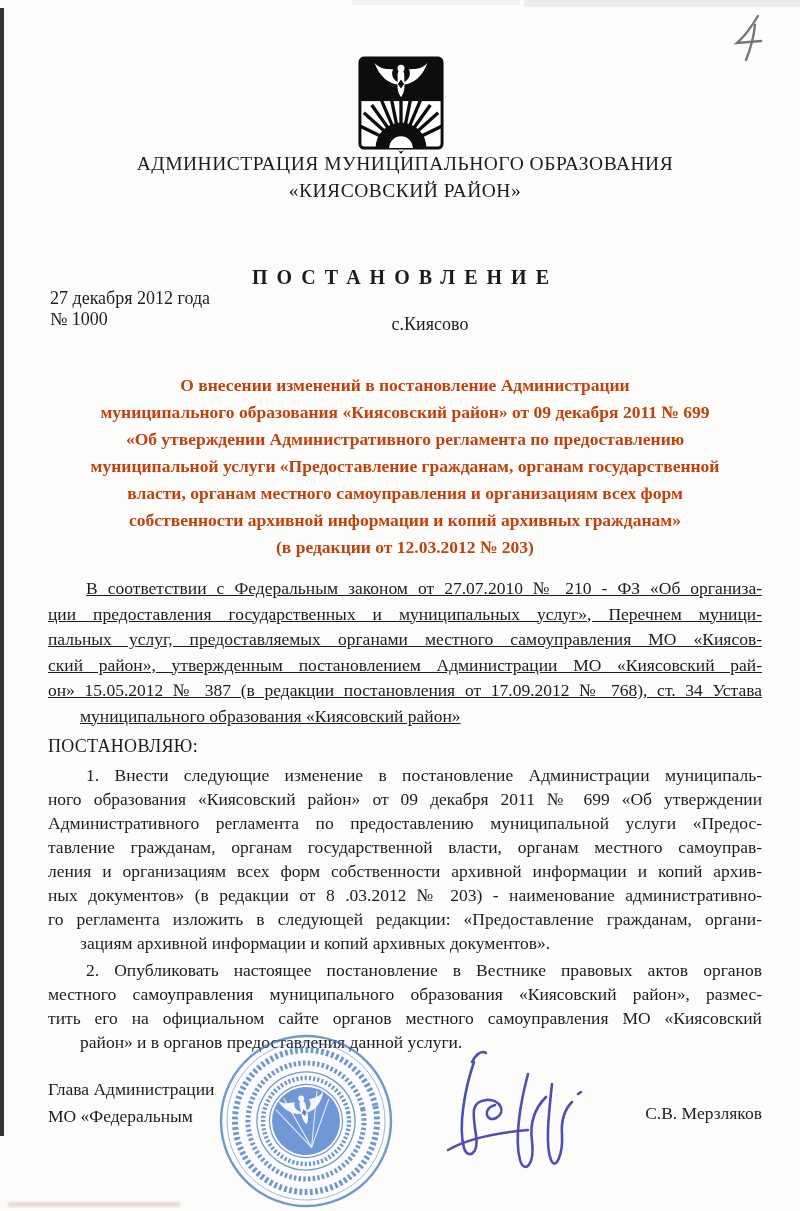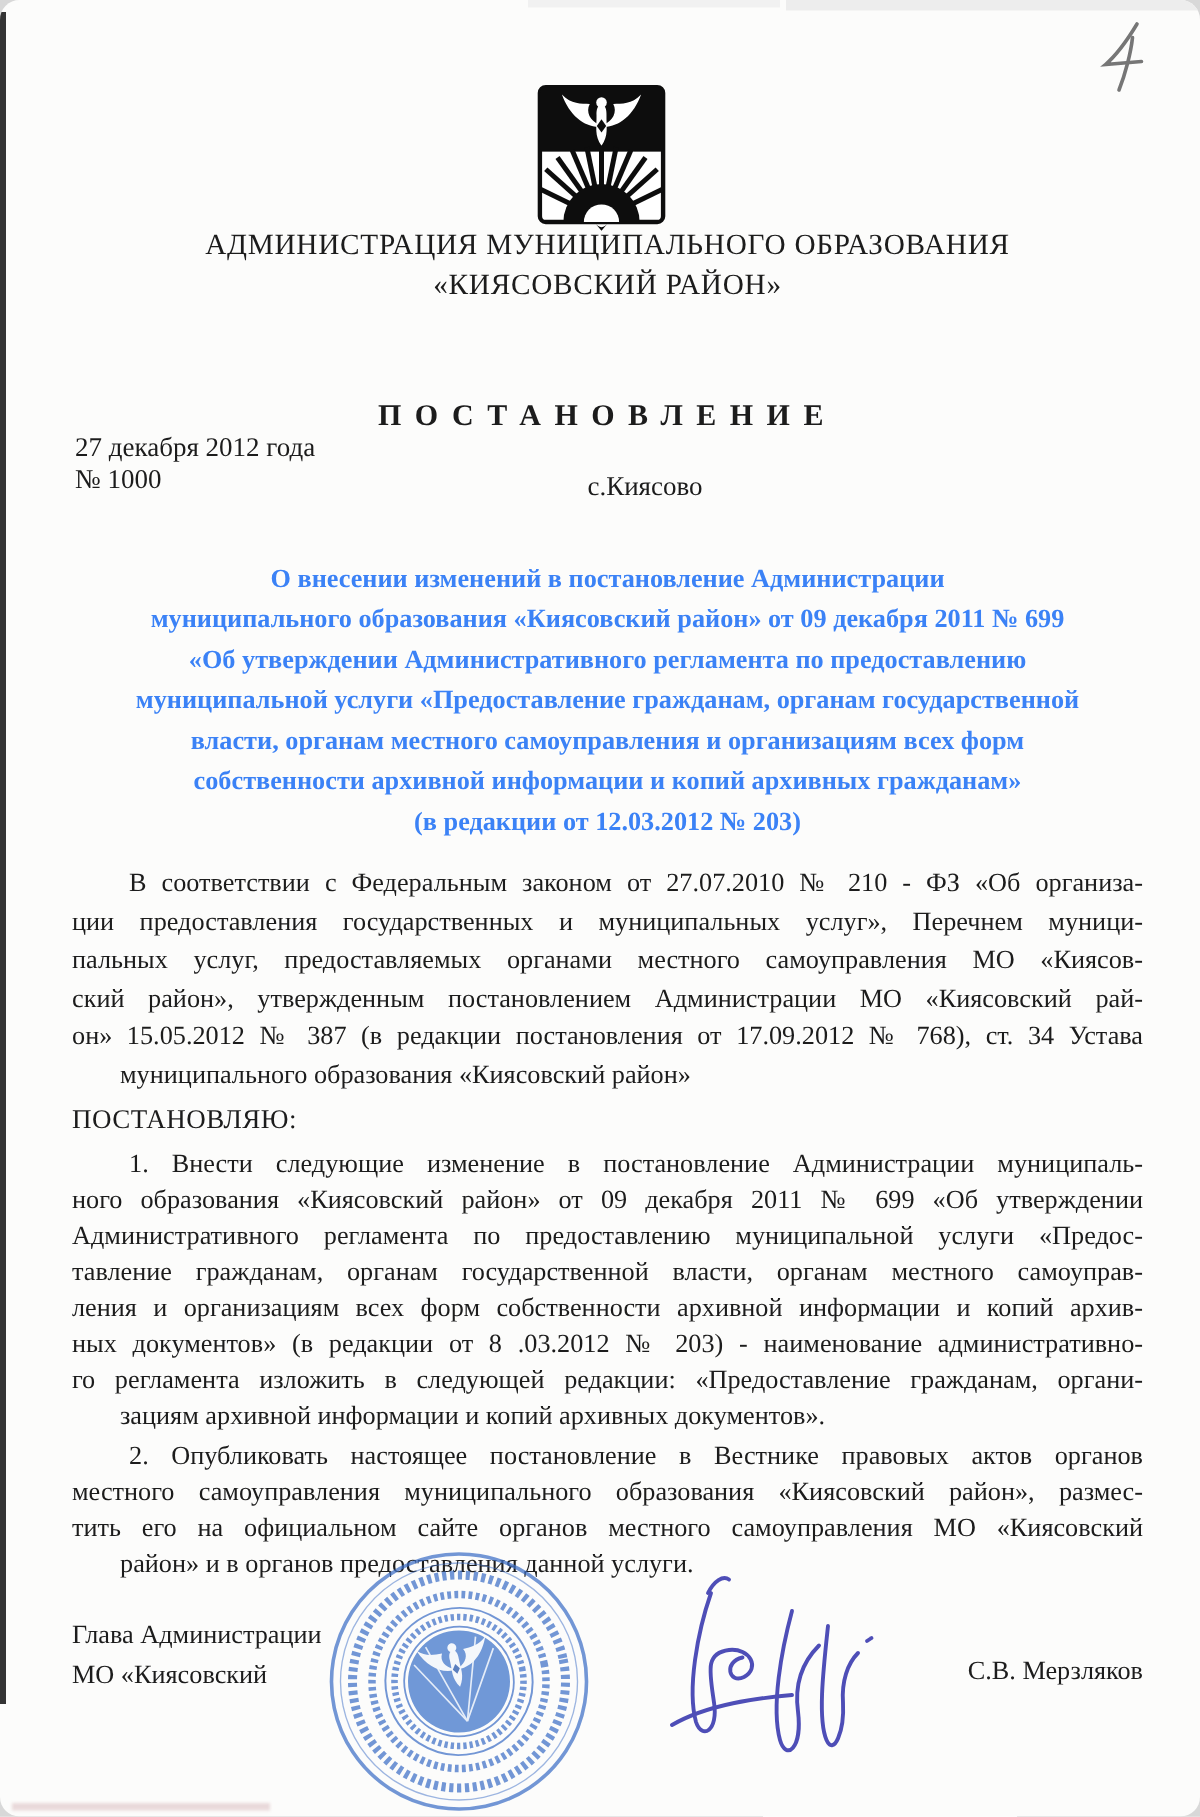--- a/index.html
+++ b/index.html
@@ -1,31 +1,30 @@
 <!DOCTYPE html>
 <html><head>
 <meta charset="utf-8">
 <style>
   html,body{margin:0;padding:0;background:#d8d8d8;}
   .page{
     position:relative;width:800px;height:1211px;margin:0 auto;
     background:#fcfcfb;overflow:hidden;
     font-family:"Liberation Serif","DejaVu Serif",serif;
     color:#1c1c1c;
-    border-radius:13px;
   }
   .abs{position:absolute;}
   .center{text-align:center;}
   .org-name{left:48px;right:38px;top:150px;font-size:19.5px;line-height:27px;letter-spacing:.5px;}
   .doc-type{left:48px;right:38px;top:241px;font-size:20px;font-weight:bold;letter-spacing:9px;margin-top:25px;}
   .date-row{left:50px;right:38px;top:288px;font-size:18px;display:flex;justify-content:space-between;flex-direction:column;}
   .place{left:60px;right:0;top:314px;font-size:18px;}
-  .title-block{left:48px;right:38px;top:372px;font-size:17.5px;font-weight:bold;line-height:27px;text-align:center;color:#3b82f6;}
+  .title-block{left:48px;right:38px;top:372px;font-size:17.5px;font-weight:bold;line-height:27px;text-align:center;color:#c2410c;}
   .para{left:48px;right:38px;font-size:17.5px;}
-  .p1 .ln{line-height:25.5px;}
+  .p1 .ln{line-height:25.5px;text-decoration:underline;}
   .pi .ln{line-height:24px;}
   .jline{text-align:justify;text-align-last:justify;}
   .jlast{text-align:left;margin-left:32px;}
   .ind{text-indent:38px;}
   .resolve{left:48px;top:736px;font-size:18px;letter-spacing:.3px;}
   .sig-post{left:48px;top:1076px;font-size:17.5px;line-height:27px;}
   .sig-name{right:38px;top:1103px;font-size:17.5px;}
   .emblem{left:357px;top:55px;}
   .hand4{left:733px;top:12px;}
   .stamp{left:215px;top:1032px;z-index:3;}
@@ -135,21 +134,21 @@
 
   <div class="abs para pi" style="top:958px;">
     <div class="ln jline ind">2. Опубликовать настоящее постановление в Вестнике правовых актов органов</div>
     <div class="ln jline">местного самоуправления муниципального образования «Киясовский район», размес-</div>
     <div class="ln jline">тить его на официальном сайте органов местного самоуправления МО «Киясовский</div>
     <div class="ln jlast">район» и в органов предоставления данной услуги.</div>
   </div>
 
   <div class="abs sig-post">
     <div>Глава Администрации</div>
-    <div>МО «Киясовский</div>
+    <div>МО «Федеральным</div>
   </div>
   <div class="abs sig-name">С.В. Мерзляков</div>
 
   <svg class="abs stamp" width="182" height="178" viewBox="0 0 182 178">
     <g transform="rotate(-12 91 89)" stroke="#3e6fc6" fill="none" opacity="0.72">
       <circle cx="91" cy="89" r="85" stroke-width="2.4"></circle>
       <circle cx="91" cy="89" r="79" stroke-width="0.9" opacity="0.7"></circle>
       <circle cx="91" cy="89" r="71" stroke-width="6" stroke-dasharray="2.8 2.4"></circle>
       <circle cx="91" cy="89" r="58" stroke-width="5" stroke-dasharray="2.5 2.2"></circle>
       <circle cx="91" cy="89" r="49" stroke-width="1.3"></circle>

